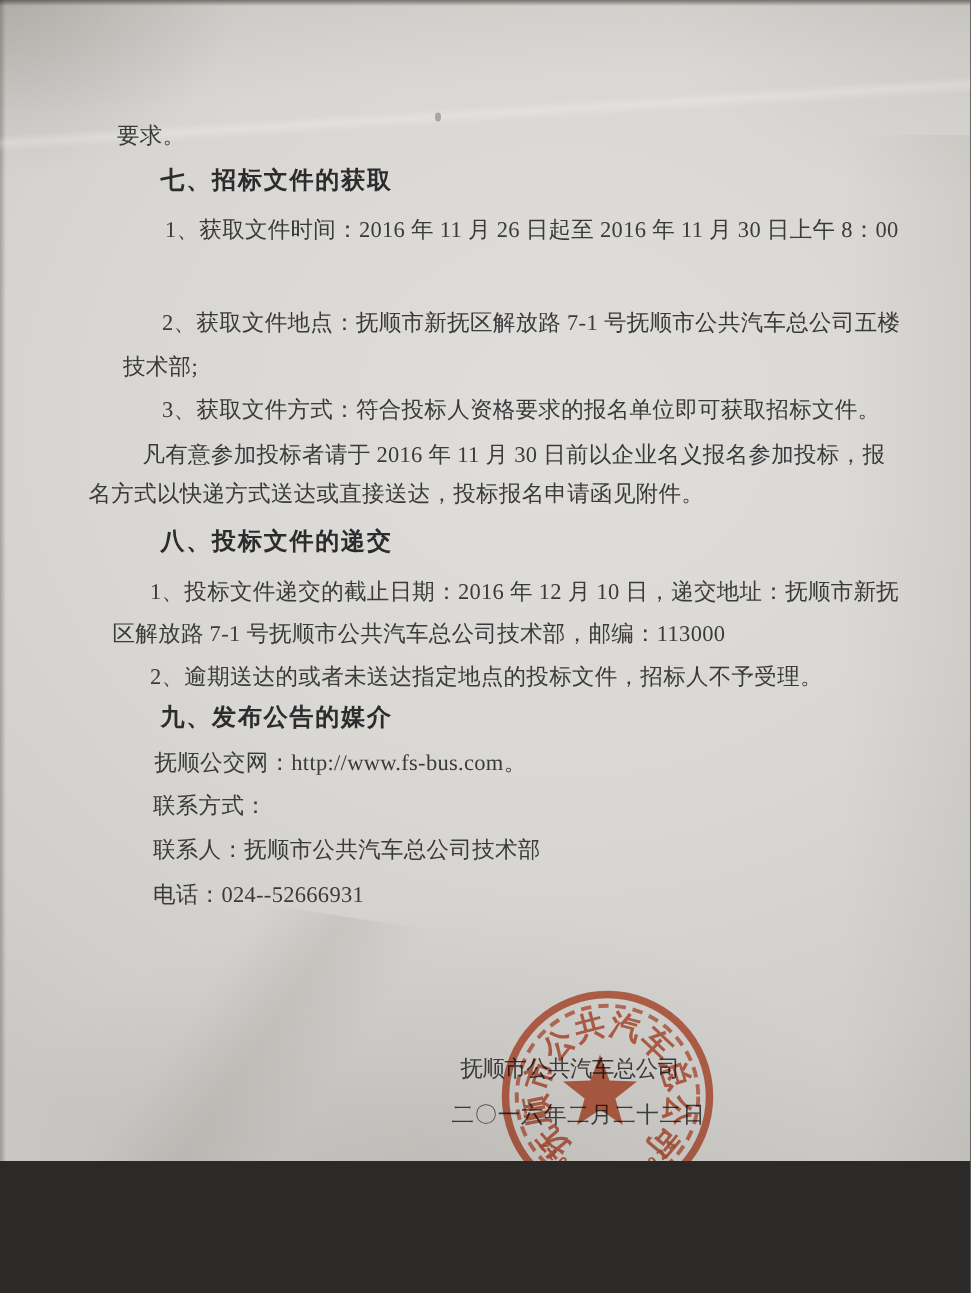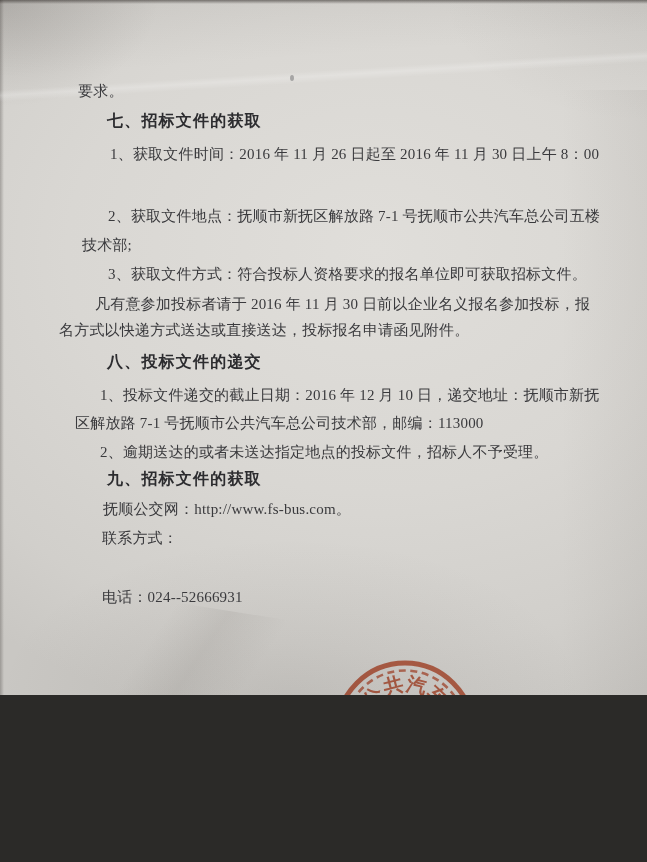--- a/index.html
+++ b/index.html
@@ -1,17 +1,17 @@
 <!DOCTYPE html>
 <html><head>
 <meta charset="utf-8">
 <style>
   html,body { margin:0; padding:0; background:#2b2a28; }
   .photo {
-    position:relative; width:647px; height:695px; overflow:hidden;
+    position:relative; width:647px; height:774px; overflow:hidden;
     background:
       radial-gradient(35% 22% at 0% 0%, rgba(75,70,66,.20), rgba(75,70,66,0) 70%),
       radial-gradient(45% 25% at 100% 0%, rgba(75,70,66,.08), rgba(75,70,66,0) 70%),
       radial-gradient(60% 30% at 45% 100%, rgba(75,70,66,.10), rgba(75,70,66,0) 75%),
       radial-gradient(95% 70% at 58% 36%, #e0deda 0%, #d9d7d3 50%, #d1cfcb 82%, #c9c7c3 100%);
     font-family:"Liberation Serif","DejaVu Serif",serif;
   }
   .edge-top { position:absolute; top:0; left:0; width:100%; height:4px;
     background:linear-gradient(180deg, rgba(38,33,30,.55), rgba(38,33,30,0)); }
   .edge-left { position:absolute; top:0; left:0; width:4px; height:100%;
@@ -60,27 +60,28 @@
   <div class="ln" style="left:110px;top:147px">1、获取文件时间：2016 年 11 月 26 日起至 2016 年 11 月 30 日上午 8：00</div>
   <div class="ln" style="left:108px;top:209px">2、获取文件地点：抚顺市新抚区解放路 7-1 号抚顺市公共汽车总公司五楼</div>
   <div class="ln" style="left:82px;top:238px">技术部;</div>
   <div class="ln" style="left:108px;top:267px">3、获取文件方式：符合投标人资格要求的报名单位即可获取招标文件。</div>
   <div class="ln" style="left:95px;top:297px">凡有意参加投标者请于 2016 年 11 月 30 日前以企业名义报名参加投标，报</div>
   <div class="ln" style="left:59px;top:323px">名方式以快递方式送达或直接送达，投标报名申请函见附件。</div>
   <div class="ln hd" style="left:107px;top:354px">八、投标文件的递交</div>
   <div class="ln" style="left:100px;top:388px">1、投标文件递交的截止日期：2016 年 12 月 10 日，递交地址：抚顺市新抚</div>
   <div class="ln" style="left:75px;top:416px">区解放路 7-1 号抚顺市公共汽车总公司技术部，邮编：113000</div>
   <div class="ln" style="left:100px;top:445px">2、逾期送达的或者未送达指定地点的投标文件，招标人不予受理。</div>
-  <div class="ln hd" style="left:107px;top:471px">九、招标文件的获取</div>
+  <div class="ln hd" style="left:107px;top:471px">九、发布公告的媒介</div>
 
   <div class="ln" style="left:103px;top:502px">
     <span>抚顺公交网：</span><span class="url">http://www.fs-bus.com。</span>
   </div>
 
   <div class="ln" style="left:102px;top:531px">联系方式：</div>
+  <div class="ln" style="left:102px;top:560px">联系人：抚顺市公共汽车总公司技术部</div>
   <div class="ln" style="left:102px;top:590px">电话：024--52666931</div>
 
   <div class="sig sig-company" style="left:307px;top:703px">抚顺市公共汽车总公司</div>
   <div class="sig sig-date" style="left:301px;top:734px">二〇一六年二月二十二日</div>
 
   <svg id="seal-svg" width="160" height="160" viewBox="-80 -80 160 160">
     <circle class="seal-ring" cx="0" cy="0" r="68"></circle>
     <circle class="seal-dashes" cx="0" cy="0" r="60.5"></circle>
     <polygon class="seal-star" transform="translate(-5,-2)" points="0,-26 6.35,-8.74 24.73,-8.03 10.27,3.34 15.28,21.03 0,10.8 -15.28,21.03 -10.27,3.34 -24.73,-8.03 -6.35,-8.74"></polygon>
   <text class="seal-ch" transform="rotate(-130) translate(0,-47)">抚</text>

